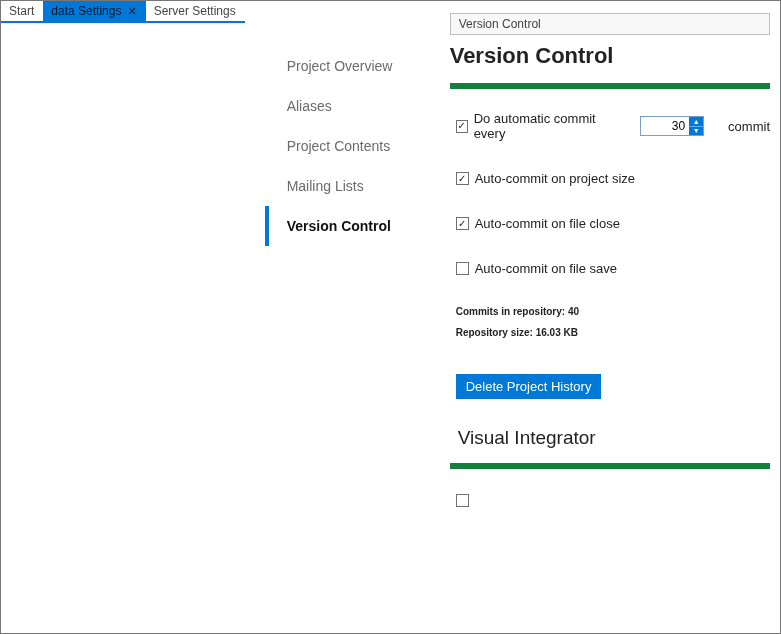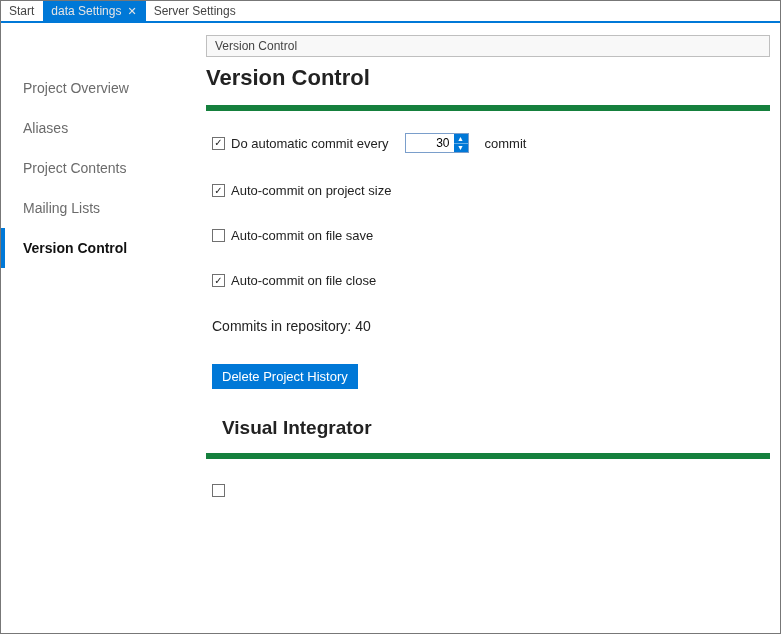--- a/index.html
+++ b/index.html
@@ -8,21 +8,21 @@
     font-family: "Segoe UI", Tahoma, Arial, sans-serif;
     font-size: 13px;
     color: #333;
     background: #fff;
   }
   .window {
     width: 781px;
     height: 634px;
     border: 1px solid #777;
     display: flex;
-    flex-direction: column;
+    flex-direction: row;
     overflow: hidden;
   }
   
   .tabstrip {
     display: flex;
     align-items: stretch;
     background: #fff;
     border-bottom: 2px solid #0078d7;
     height: 22px;
     font-size: 12px;
@@ -31,21 +31,21 @@
     display: flex;
     align-items: center;
     padding: 0 8px;
     color: #444;
     cursor: pointer;
     position: relative;
     border-right: 1px solid transparent;
   }
   .tab.active {
     background: #0078d7;
-    color: #e5e5e5;
+    color: #0f172a;
   }
   .tab .close-icon {
     margin-left: 6px;
     font-size: 11px;
     line-height: 1;
   }
   
   .body {
     flex: 1;
     display: flex;
@@ -53,20 +53,21 @@
   }
   .sidebar {
     width: 205px;
     padding-top: 45px;
   }
   .side-item {
     padding: 12px 0 12px 22px;
     color: #6b6b6b;
     font-size: 14px;
     cursor: pointer;
+    margin-left: 20px;
   }
   .side-item.selected {
     color: #111;
     font-weight: 600;
     border-left: 4px solid #0078d7;
     padding-left: 18px;
   }
   .content {
     flex: 1;
     padding: 12px 10px 0 0;
@@ -81,22 +82,22 @@
     margin-bottom: 8px;
   }
   h1.section-title {
     font-size: 22px;
     font-weight: 700;
     margin: 0 0 14px 0;
     color: #222;
   }
   h2.section-title {
     font-size: 19px;
-    font-weight: 700;
-    margin: 0 0 14px 16px;
+    font-weight: 400;
+    margin: 0 0 14px 8px;
     color: #222;
   }
   .section {
     border-top: 6px solid #15803d;
     padding: 22px 0 6px 6px;
   }
   .section.visual {
     padding-bottom: 20px;
   }
   .row {
@@ -118,21 +119,21 @@
     line-height: 1;
     color: #222;
     cursor: pointer;
   }
   .checkbox.checked::after { content: "✓"; }
   .spinner {
     display: inline-flex;
     align-items: stretch;
     border: 1px solid #7a9ecb;
     height: 20px;
-    margin: 0 16px;
+    margin: 0 24px;
   }
   .spinner input {
     width: 48px;
     border: none;
     text-align: right;
     padding: 0 4px;
     font-size: 12px;
     outline: none;
     background: #fff;
   }
@@ -146,33 +147,34 @@
     flex: 1;
     display: flex;
     align-items: center;
     justify-content: center;
     color: #fff;
     font-size: 7px;
     cursor: pointer;
   }
   .spinner .buttons div:first-child { border-bottom: 1px solid rgba(255,255,255,0.4); }
   .info-line {
-    font-size: 14px;
+    font-size: 10px;
     color: #222;
     margin-bottom: 10px;
+    font-weight: bold;
   }
   .btn-primary {
     display: inline-block;
     background: #0078d7;
     color: #fff;
     border: none;
     padding: 5px 10px;
     font-size: 13px;
     cursor: pointer;
-    margin-top: 20px;
+    margin-top: 26px;
     margin-bottom: 22px;
   }
   .hint {
     font-size: 13px;
     color: #222;
     line-height: 1.4;
   }
   .hint-row {
     display: flex;
     align-items: flex-start;
@@ -237,30 +239,31 @@
           </span>
           <span>commit</span>
         </div>
 
         <div class="row">
           <span class="checkbox checked"></span>
           <span>Auto-commit on project size</span>
         </div>
 
         <div class="row">
+          <span class="checkbox checked"></span>
+          <span>Auto-commit on file close</span>
+        </div>
+
+        <div class="row">
           <span class="checkbox"></span>
           <span>Auto-commit on file save</span>
         </div>
 
-        <div class="row">
-          <span class="checkbox checked"></span>
-          <span>Auto-commit on file close</span>
-        </div>
-
         <div class="info-line">Commits in repository: 40</div>
+        <div class="info-line">Repository size: 16.03 KB</div>
 
         <button class="btn-primary">Delete Project History</button>
       </div>
 
       <h2 class="section-title">Visual Integrator</h2>
 
       <div class="section visual">
         <div class="hint-row">
           <span class="checkbox"></span>
           <div class="hint">

